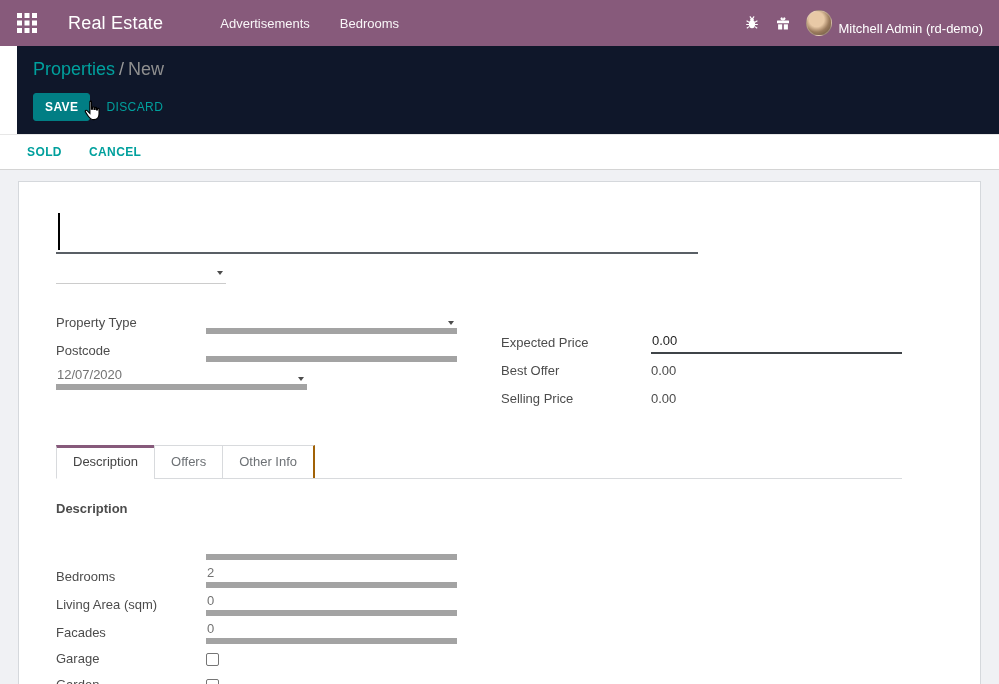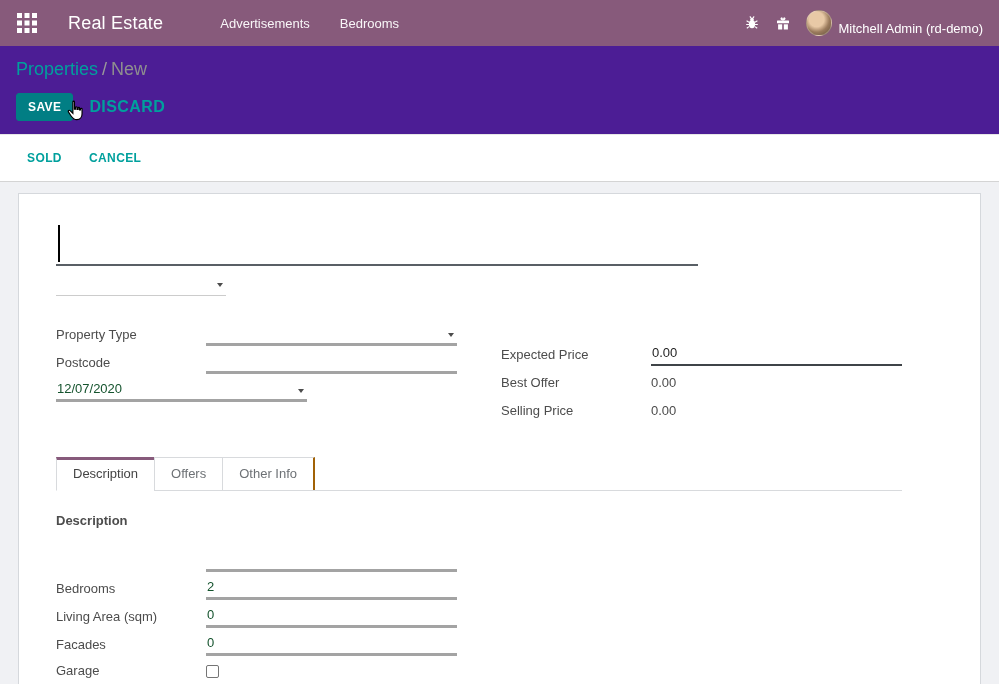--- a/index.html
+++ b/index.html
@@ -12,53 +12,53 @@
   .brand { font-size: 18px; font-weight: normal; margin-left: 30px; letter-spacing: 0.2px; }
   .nav-menu { display: flex; margin-left: 42px; }
   .nav-item { font-size: 13px; color: rgba(255,255,255,0.95); padding: 14px 15px; cursor: pointer; }
   .nav-right { margin-left: auto; display: flex; align-items: center; gap: 14px; }
   .sys-icon { width: 17px; height: 17px; display: flex; align-items: center; justify-content: center; cursor: pointer; }
   .user-menu { display: flex; align-items: flex-end; gap: 7px; cursor: pointer; }
   .avatar { width: 26px; height: 26px; border-radius: 50%; background: radial-gradient(circle at 40% 35%, #e8c9a6 0 35%, #9a7a5c 60%, #5d4a38 100%); border: 1px solid rgba(255,255,255,0.25); }
   .user-name { font-size: 13px; color: #fff; }
 
   
-  .control-panel { background: #4c1d95; padding: 10px 16px 13px 16px; }
+  .control-panel { background: #0f172a; padding: 10px 16px 13px 16px; margin-left: 17px; }
   .breadcrumb { font-size: 18px; line-height: 27px; }
   .breadcrumb .bc-link { color: #00A09D; cursor: pointer; }
   .breadcrumb .bc-sep { color: #9a9a9a; padding: 0 4px; }
   .breadcrumb .bc-current { color: #8f8f8f; }
   .cp-buttons { margin-top: 10px; display: flex; align-items: center; position: relative; }
   .btn-save { background: #017E84; color: #fff; border: 1px solid #017E84; font-size: 12px; font-weight: bold; letter-spacing: 0.4px; padding: 6px 11px; border-radius: 3px; cursor: pointer; font-family: inherit; }
-  .btn-discard { background: none; border: none; color: #00A09D; font-size: 16px; font-weight: bold; letter-spacing: 0.4px; margin-left: 16px; cursor: pointer; font-family: inherit; }
+  .btn-discard { background: none; border: none; color: #00A09D; font-size: 12px; font-weight: normal; letter-spacing: 0.4px; margin-left: 16px; cursor: pointer; font-family: inherit; }
   .cursor-overlay { position: absolute; left: 50px; top: 7px; pointer-events: none; }
 
   
-  .statusbar { height: 48px; background: #fff; border-top: 1px solid #e7e7e7; border-bottom: 1px solid #d4d4d4; display: flex; align-items: center; padding-left: 27px; gap: 27px; }
+  .statusbar { height: 36px; background: #fff; border-top: 1px solid #e7e7e7; border-bottom: 1px solid #d4d4d4; display: flex; align-items: center; padding-left: 27px; gap: 27px; }
   .status-btn { background: none; border: none; color: #00A09D; font-size: 12px; font-weight: bold; letter-spacing: 0.4px; cursor: pointer; font-family: inherit; }
 
   
   .content { background: #f0f1f4; height: 516px; padding: 11px 18px 0 18px; overflow: hidden; }
   .sheet { background: #fff; border: 1px solid #d5d8dc; width: 963px; min-height: 560px; padding: 28px 78px 30px 37px; }
 
   
   .title-block { position: relative; width: 642px; }
   .title-input { width: 642px; height: 44px; font-size: 28px; color: #333; border: none; border-bottom: 2px solid #595f65; outline: none; font-family: inherit; background: transparent; padding: 0 0 2px 2px; }
   .fake-caret { position: absolute; left: 2px; top: 3px; width: 2px; height: 37px; background: #000; }
   .tags-block { position: relative; width: 170px; margin-top: 7px; }
   .tags-input { width: 170px; height: 23px; font-size: 13px; border: none; border-bottom: 1px solid #cccccc; outline: none; background: transparent; font-family: inherit; }
 
   
   .o-group { display: flex; margin-top: 23px; }
   .o-col-left { flex: 0 0 445px; }
   .o-col-right { flex: 1; margin-top: 20px; }
   .o-row { display: flex; align-items: flex-end; height: 27px; margin-bottom: 1px; }
   .o-label { flex: 0 0 150px; font-size: 13px; font-weight: normal; color: #4c4c4c; padding-bottom: 4px; }
   .o-field { position: relative; width: 251px; }
-  .o-input { width: 251px; height: 23px; font-size: 13px; color: #14532d; border: none; border-bottom: 3px solid #a3a3a3; outline: none; background: transparent; font-family: inherit; padding: 0 14px 2px 1px; }
+  .o-input { width: 251px; height: 23px; font-size: 13px; color: #737373; border: none; border-bottom: 6px solid #a3a3a3; outline: none; background: transparent; font-family: inherit; padding: 0 14px 2px 1px; }
   .o-input.dark-focus { border-bottom: 2px solid #3f4448; color: #1e1e1e; }
   .o-readonly { font-size: 13px; color: #4c4c4c; padding-bottom: 4px; }
   .caret-down { position: absolute; right: 3px; bottom: 9px; width: 0; height: 0; border-left: 3.5px solid transparent; border-right: 3.5px solid transparent; border-top: 4.5px solid #4c4c4c; }
 
   
   .nav-tabs { display: flex; margin-top: 34px; border-bottom: 1px solid #d8dadd; padding-left: 0; }
   .tab { font-size: 13px; padding: 8px 16px 9px 16px; border: 1px solid #d8dadd; border-bottom: none; background: #fff; color: #6d7175; cursor: pointer; margin-bottom: 0; border-right: none; }
   .tab:last-child { border-right: 2px solid #a16207; }
   .tab.active { border-top: 3px solid #875A7B; padding-top: 6px; color: #444; margin-bottom: -1px; border-bottom: 1px solid #fff; }
 

